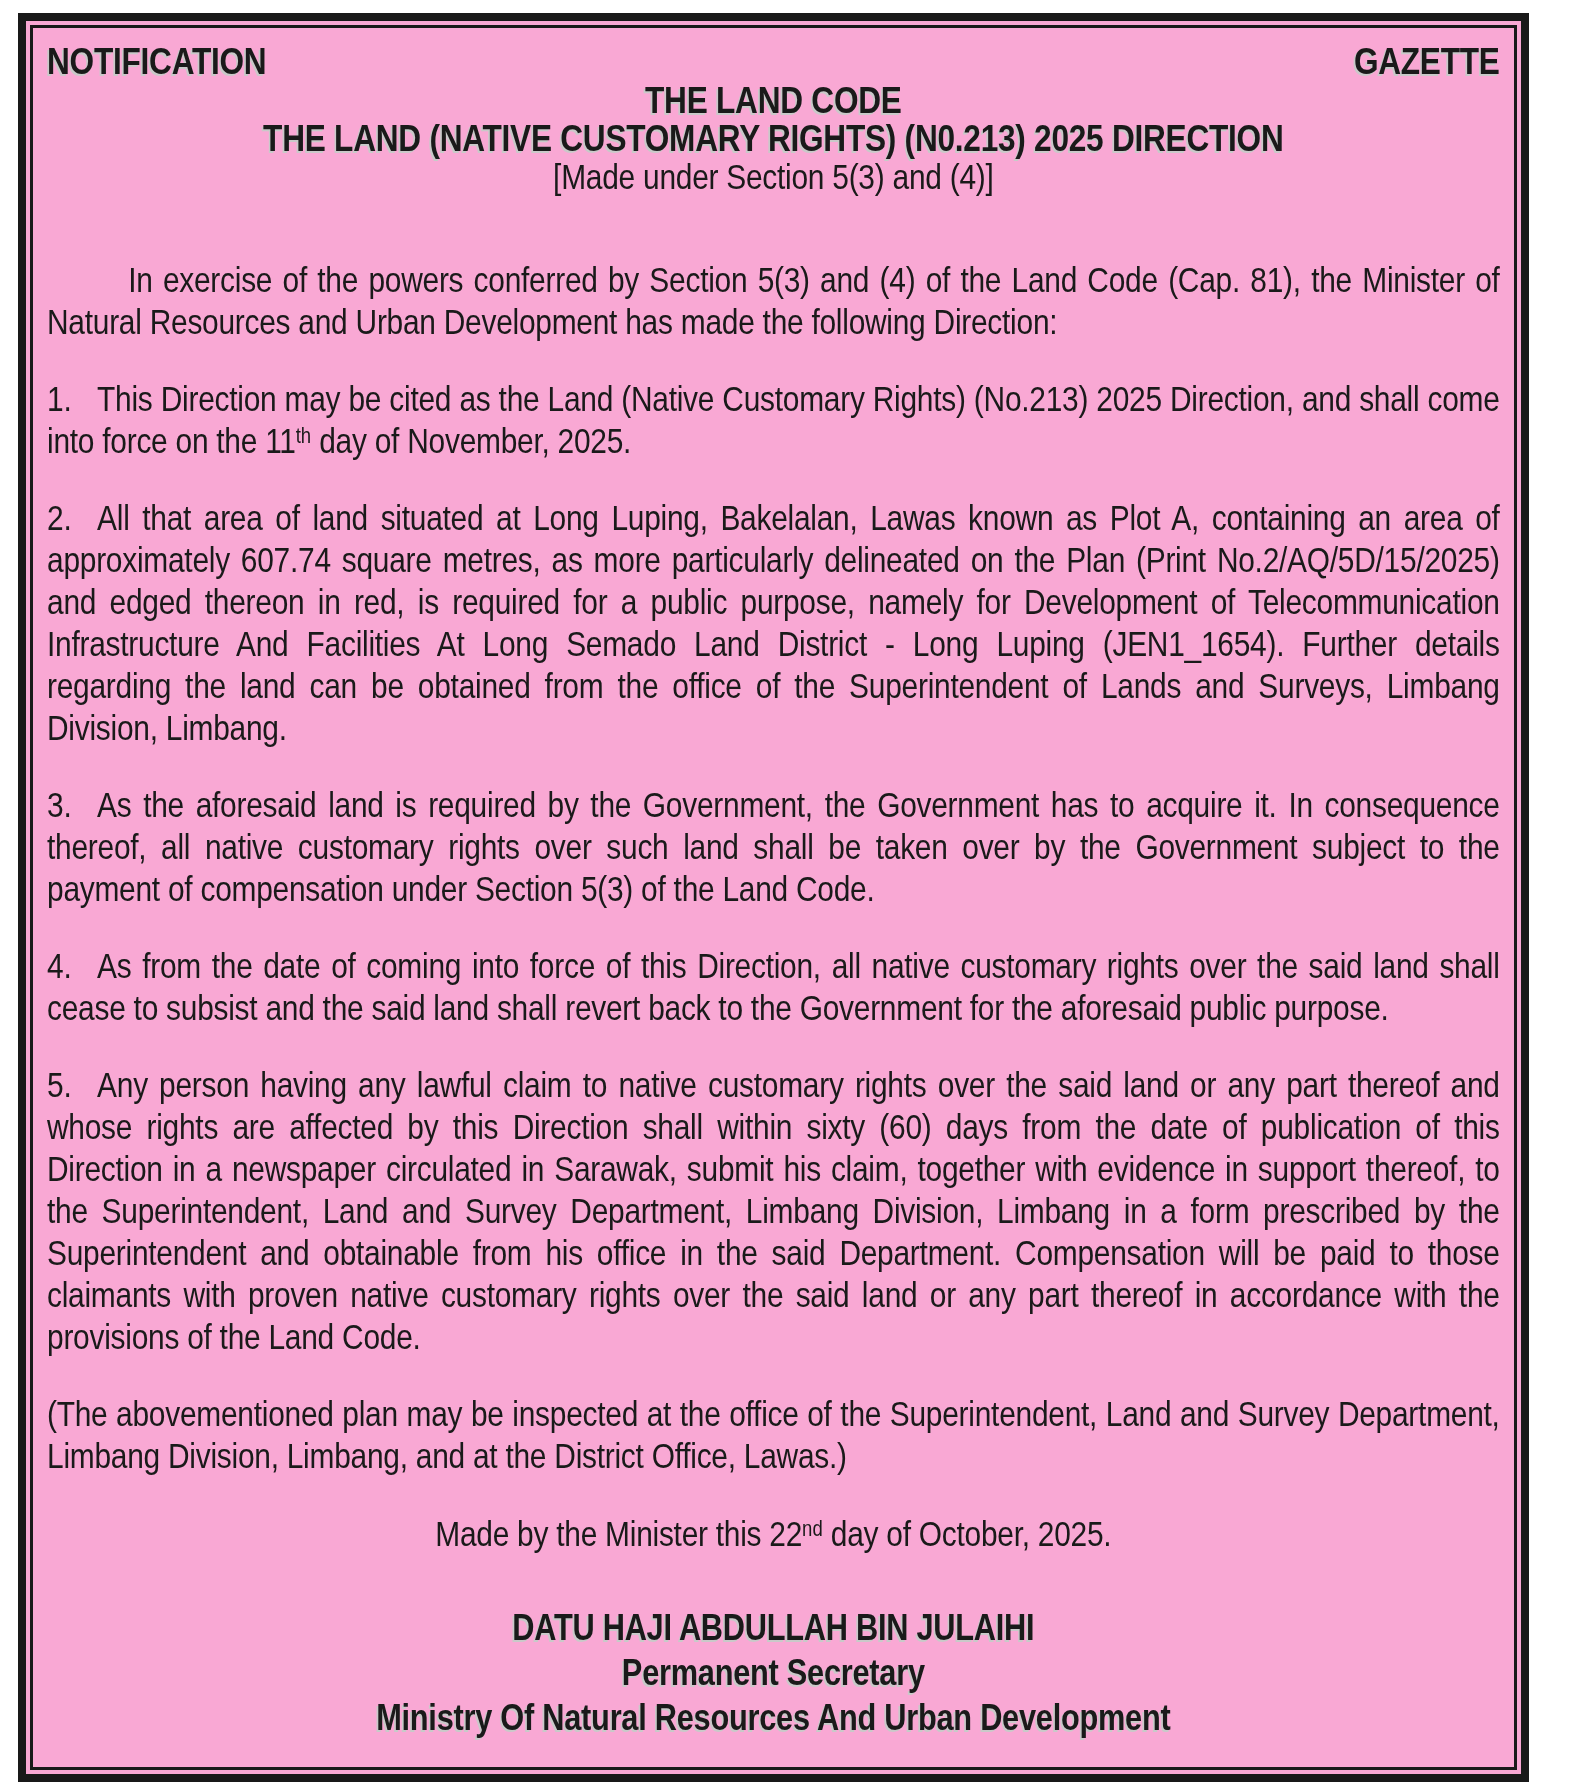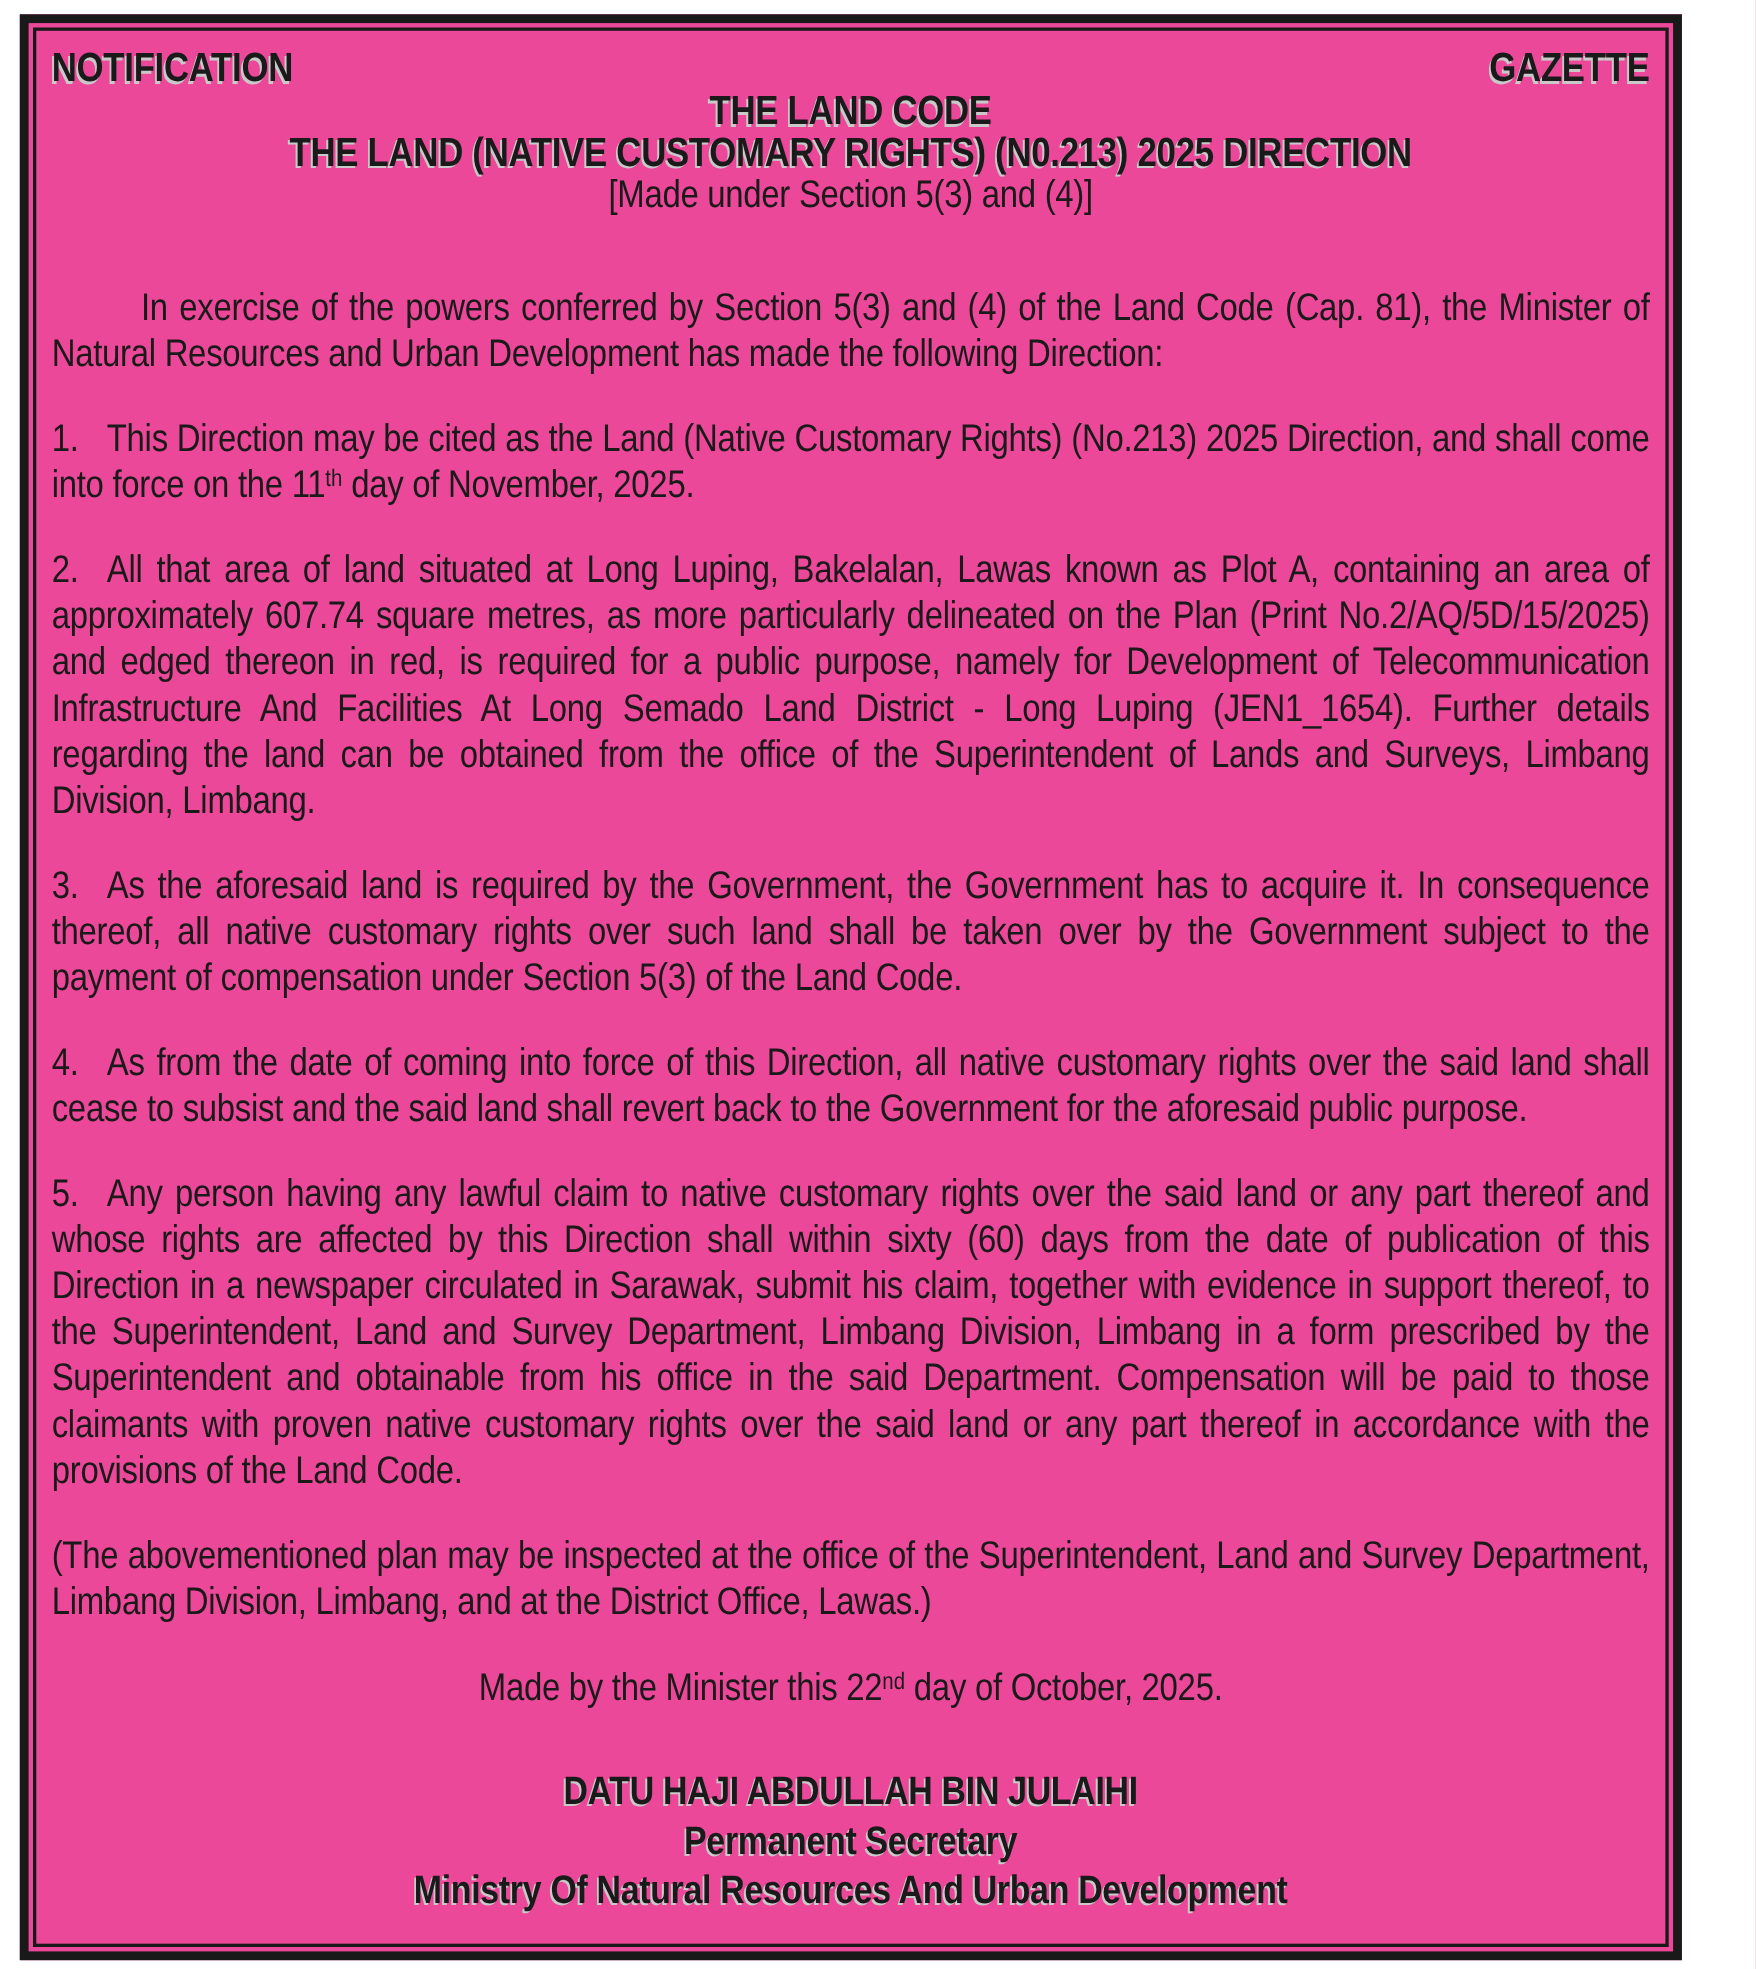--- a/index.html
+++ b/index.html
@@ -17,21 +17,21 @@
   }
   .page-frame {
     position: absolute;
     left: 18px;
     top: 13px;
     width: 1511px;
     height: 1769px;
     box-sizing: border-box;
     border: 8px solid #191919;
     padding: 4px;
-    background: #ec4899;
+    background: #f9a8d4;
   }
   .inner-frame {
     box-sizing: border-box;
     width: 100%;
     height: 100%;
     border: 3px solid #191919;
     padding: 14px 0 0 14px;
     overflow: hidden;
   }
   

